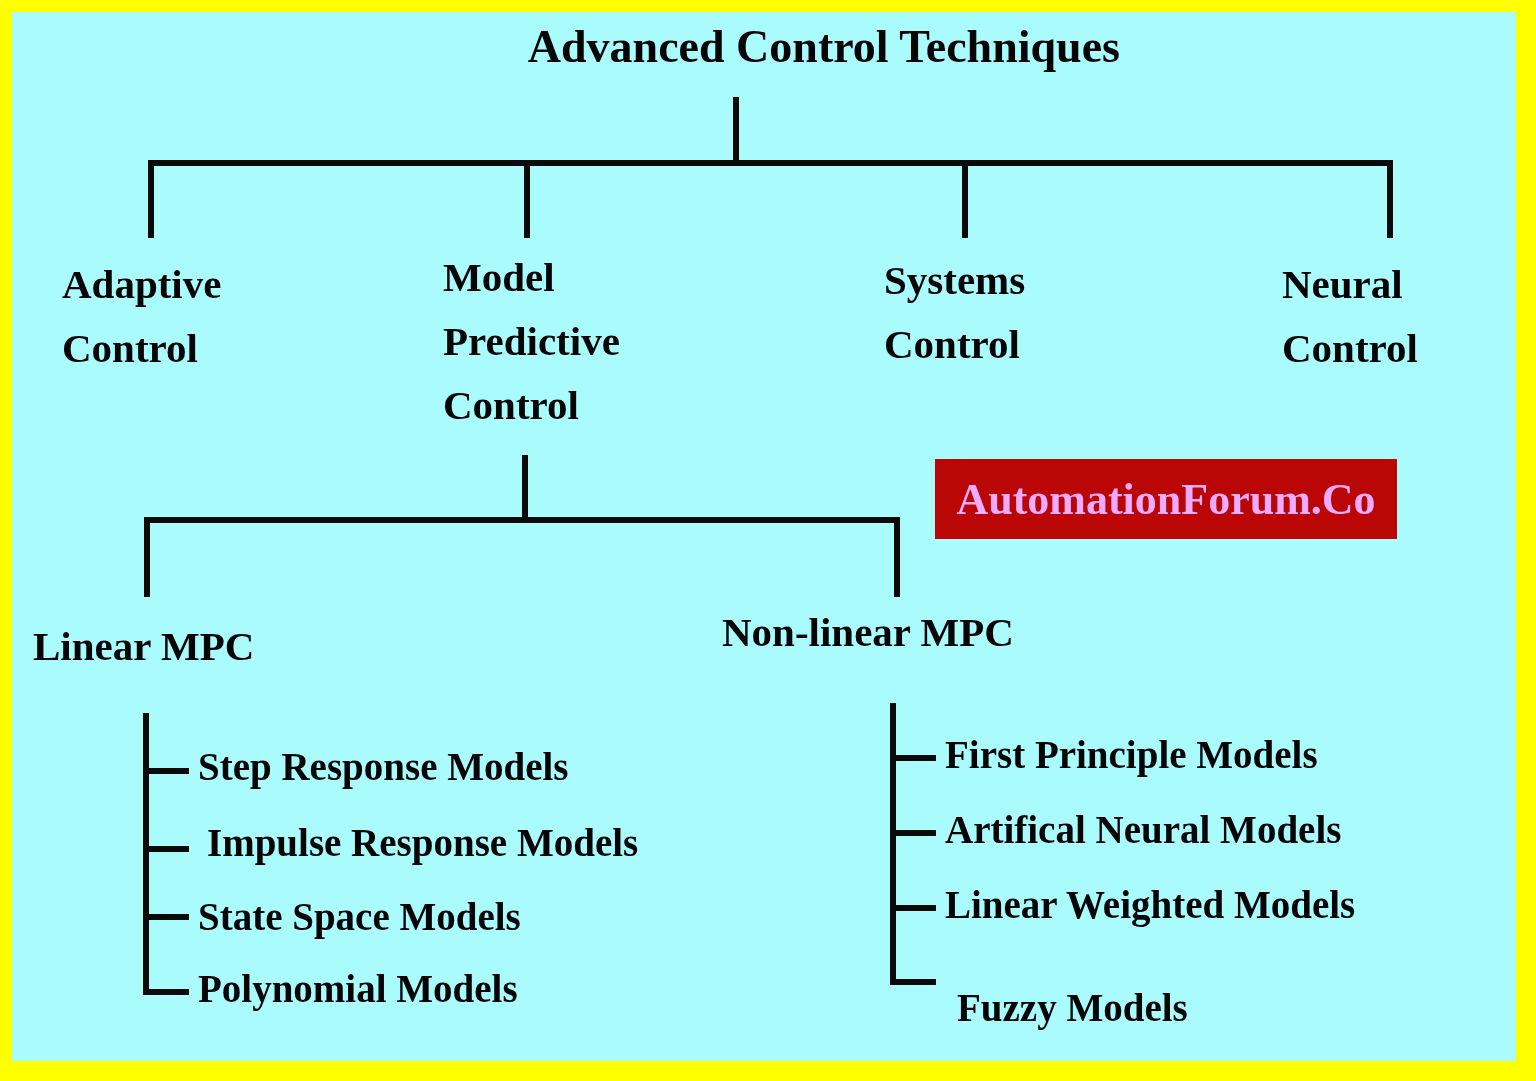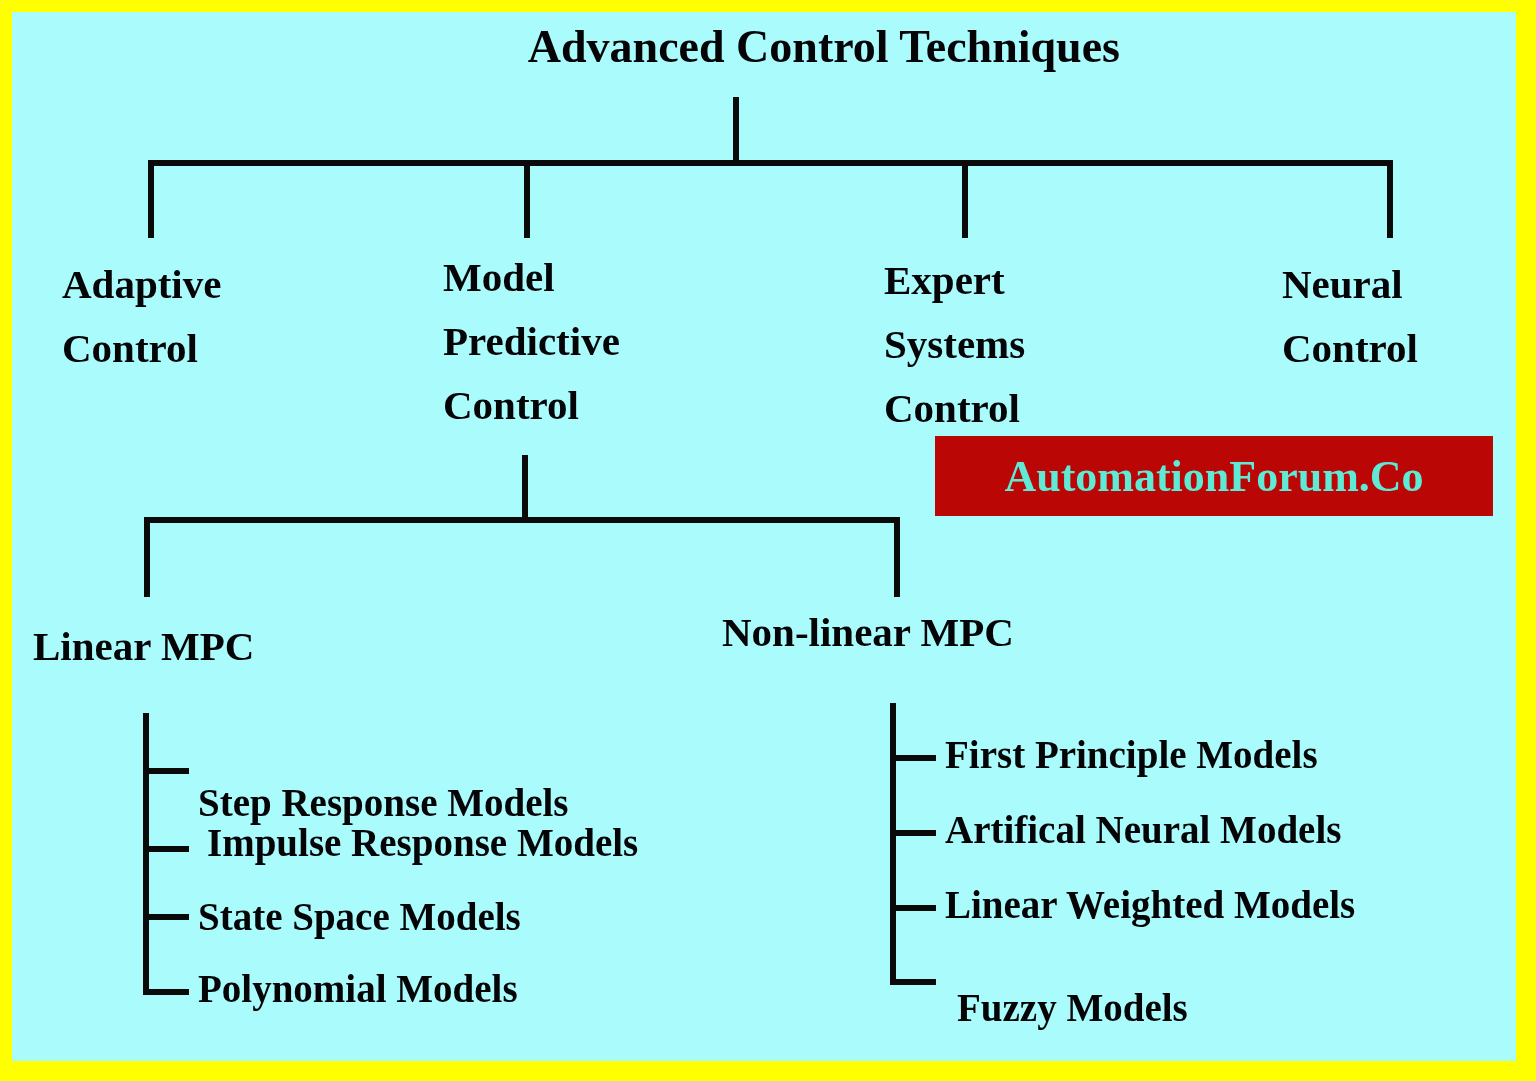--- a/index.html
+++ b/index.html
@@ -25,26 +25,26 @@
     font-weight: bold;
     white-space: nowrap;
     color: #050508;
   }
   .title { font-size: 46px; text-align: right; }
   .branch { font-size: 41px; line-height: 64px; }
   .mpclabel { font-size: 41px; }
   .leaf { font-size: 39px; }
   .badge {
     position: absolute;
-    left: 935px; top: 436px;
-    width: 558px; height: 80px;
+    left: 935px; top: 459px;
+    width: 462px; height: 80px;
     background: #bb0606;
     display: flex; align-items: center; justify-content: center;
     font-weight: bold; font-size: 44px;
-    color: #5eead4;
+    color: #f0abfc;
   }
 </style>
 </head>
 <body>
 
 <div id="stage">
 
   <div class="lbl title" style="left:360px; top:20px; width:760px;">Advanced Control Techniques</div>
 
   <div class="line" style="left:733px; top:97px;  width:6px;    height:66px;"></div>
@@ -57,21 +57,20 @@
   <div class="lbl branch" style="left:62px; top:252px;">
     <div>Adaptive</div>
     <div>Control</div>
   </div>
   <div class="lbl branch" style="left:443px; top:245px;">
     <div>Model</div>
     <div>Predictive</div>
     <div>Control</div>
   </div>
   <div class="lbl branch" style="left:884px; top:248px;">
-    <div>Expert</div>
     <div>Systems</div>
     <div>Control</div>
   </div>
   <div class="lbl branch" style="left:1282px; top:252px;">
     <div>Neural</div>
     <div>Control</div>
   </div>
 
   <div class="badge">AutomationForum.Co</div>
 
@@ -82,21 +81,21 @@
 
   <div class="lbl mpclabel" style="left:33px;  top:622px;">Linear MPC</div>
   <div class="lbl mpclabel" style="left:722px; top:608px;">Non-linear MPC</div>
 
   <div class="line" style="left:143px; top:713px; width:6px;  height:282px;"></div>
   <div class="line" style="left:149px; top:768px; width:40px; height:6px;"></div>
   <div class="line" style="left:149px; top:846px; width:40px; height:6px;"></div>
   <div class="line" style="left:149px; top:914px; width:40px; height:6px;"></div>
   <div class="line" style="left:149px; top:989px; width:40px; height:6px;"></div>
 
-  <div class="lbl leaf" style="left:198px; top:744px;margin-top:36px;">Step Response Models</div>
+  <div class="lbl leaf" style="left:198px; top:744px;">Step Response Models</div>
   <div class="lbl leaf" style="left:207px; top:820px;">Impulse Response Models</div>
   <div class="lbl leaf" style="left:198px; top:894px;">State Space Models</div>
   <div class="lbl leaf" style="left:198px; top:966px;">Polynomial Models</div>
 
   <div class="line" style="left:890px; top:703px; width:6px;  height:282px;"></div>
   <div class="line" style="left:896px; top:755px; width:40px; height:6px;"></div>
   <div class="line" style="left:896px; top:830px; width:40px; height:6px;"></div>
   <div class="line" style="left:896px; top:905px; width:40px; height:6px;"></div>
   <div class="line" style="left:896px; top:979px; width:40px; height:6px;"></div>
 

